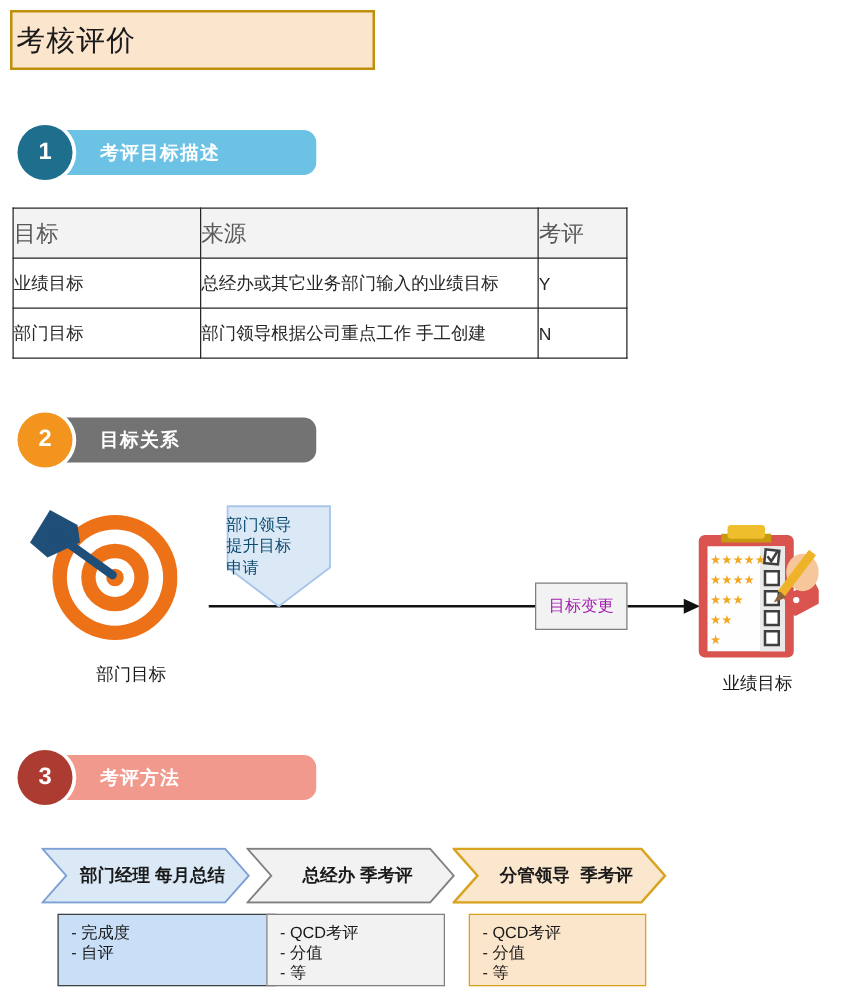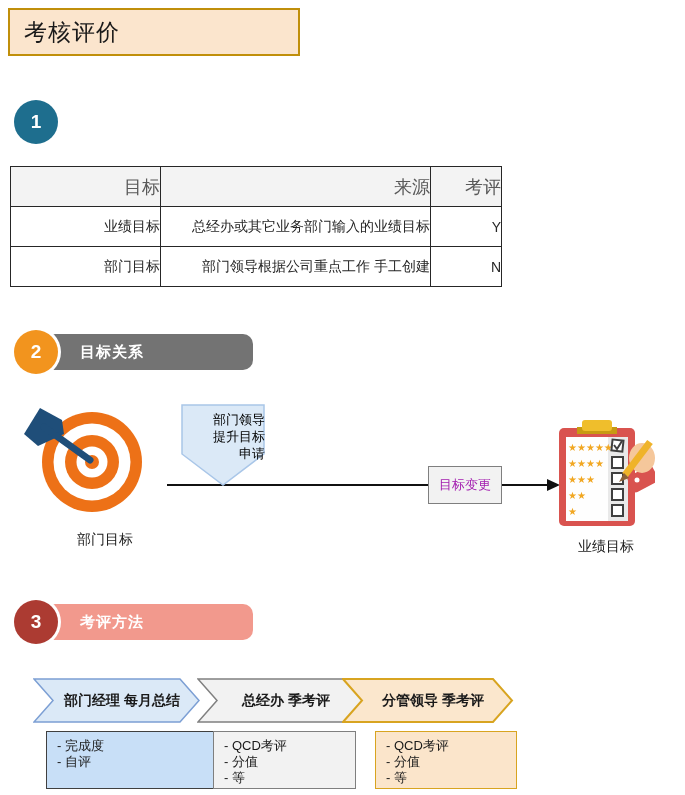--- a/index.html
+++ b/index.html
@@ -3,50 +3,50 @@
 <meta charset="utf-8">
 <style>
   * { margin:0; padding:0; box-sizing:border-box; }
   html,body { background:#fff; }
   body { font-family:"Liberation Sans","DejaVu Sans",sans-serif; color:#262626; }
   .canvas { position:relative; width:685px; height:795px; background:#ffffff; overflow:hidden; }
   .abs { position:absolute; }
 
   
   .title-box { left:8px; top:8px; width:292px; height:48px; background:#FBE5CD;
-    border:2px solid #C08F0B; display:flex; align-items:center; padding-left:14px;
+    border:2px solid #C08F0B; display:flex; align-items:center; padding-left:3px;
     font-size:23px; color:#1a1a1a; letter-spacing:1px; }
 
   
   .ribbon { width:217px; height:36px; border-radius:10px; display:flex; align-items:center;
     padding-left:44px; color:#ffffff; font-weight:bold; font-size:15px; letter-spacing:1px; }
   .ribbon.s1 { background:#6BC2E4; }
   .ribbon.s2 { background:#737373; }
   .ribbon.s3 { background:#F2998D; }
   .num { width:44px; height:44px; border-radius:50%; display:flex; align-items:center;
     justify-content:center; color:#fff; font-weight:bold; font-size:19px;
     box-shadow:0 0 0 3px #ffffff; }
   .num.s1 { background:#1E6E8E; }
   .num.s2 { background:#F2941E; }
   .num.s3 { background:#AC3B32; }
 
   
   table.goals { border-collapse:collapse; background:#fff; }
-  table.goals th, table.goals td { border:1.5px solid #262626; text-align:right; vertical-align:middle; }
+  table.goals th, table.goals td { border:1.5px solid #262626; text-align:left; vertical-align:middle; }
   table.goals th { height:40px; background:#F3F3F3; font-size:18px; font-weight:normal; color:#595959; }
   table.goals td { height:40px; font-size:14px; color:#262626; }
   .col-goal  { width:150px; }
   .col-src   { width:270px; }
   .col-eval  { width:71px; }
 
   
   .flow-line { left:167px; top:484px; width:382px; height:0; border-top:2px solid #111; }
   .arrow-head { left:547px; top:479px; width:0; height:0;
     border-left:13px solid #111; border-top:6px solid transparent; border-bottom:6px solid transparent; }
-  .callout { text-align:right; font-size:13px; line-height:17px; color:#000000; }
+  .callout { text-align:left; font-size:13px; line-height:17px; color:#0c4a6e; }
   .callout svg { position:absolute; left:0; top:0; }
   .callout .ct { position:relative; }
   .change-box { left:428px; top:466px; width:74px; height:38px; background:#F2F2F2;
     border:1px solid #7F7F7F; display:flex; align-items:center; justify-content:center;
     font-size:13px; color:#a21caf; }
   .dia-label { text-align:center; font-size:14px; color:#1a1a1a; width:110px; }
 
   
   .chev { height:31px; }
   .chev svg { position:absolute; left:0; top:0; }
@@ -59,20 +59,23 @@
 </style>
 </head>
 <body>
 
 <div class="canvas">
 
   <div class="abs title-box">
     <span>考核评价</span>
   </div>
 
+  <div class="abs ribbon s1" style="left:36px; top:104px;">
+    <span>考评目标描述</span>
+  </div>
   <div class="abs num s1" style="left:14px; top:100px;">
     <span>1</span>
   </div>
 
   <table class="abs goals" style="left:10px; top:166px;">
     <thead>
       <tr>
         <th class="col-goal">目标</th>
         <th class="col-src">来源</th>
         <th class="col-eval">考评</th>
@@ -170,21 +173,21 @@
       <polygon points="1,1 147,1 166,22.5 147,44 1,44 20,22.5" fill="#DBE9F7" stroke="#7C9FD4" stroke-width="1.5"></polygon>
     </svg>
     <div class="ct">部门经理 每月总结</div>
   </div>
   <div class="abs chev" style="left:197px; top:678px; width:168px;">
     <svg width="168" height="45" viewBox="0 0 168 45">
       <polygon points="1,1 147,1 166,22.5 147,44 1,44 20,22.5" fill="#F2F2F2" stroke="#808080" stroke-width="1.5"></polygon>
     </svg>
     <div class="ct">总经办 季考评</div>
   </div>
-  <div class="abs chev" style="left:342px; top:678px; width:172px;">
+  <div class="abs chev" style="left:362px; top:678px; width:172px;font-family:Liberation Mono, monospace;">
     <svg width="172" height="45" viewBox="0 0 172 45">
       <polygon points="1,1 151,1 170,22.5 151,44 1,44 20,22.5" fill="#FBE7CD" stroke="#D8A420" stroke-width="2"></polygon>
     </svg>
     <div class="ct">分管领导 季考评</div>
   </div>
 
   <div class="abs pbox b1" style="left:46px; width:175px;">
     <div>- 完成度</div>
     <div>- 自评</div>
   </div>

